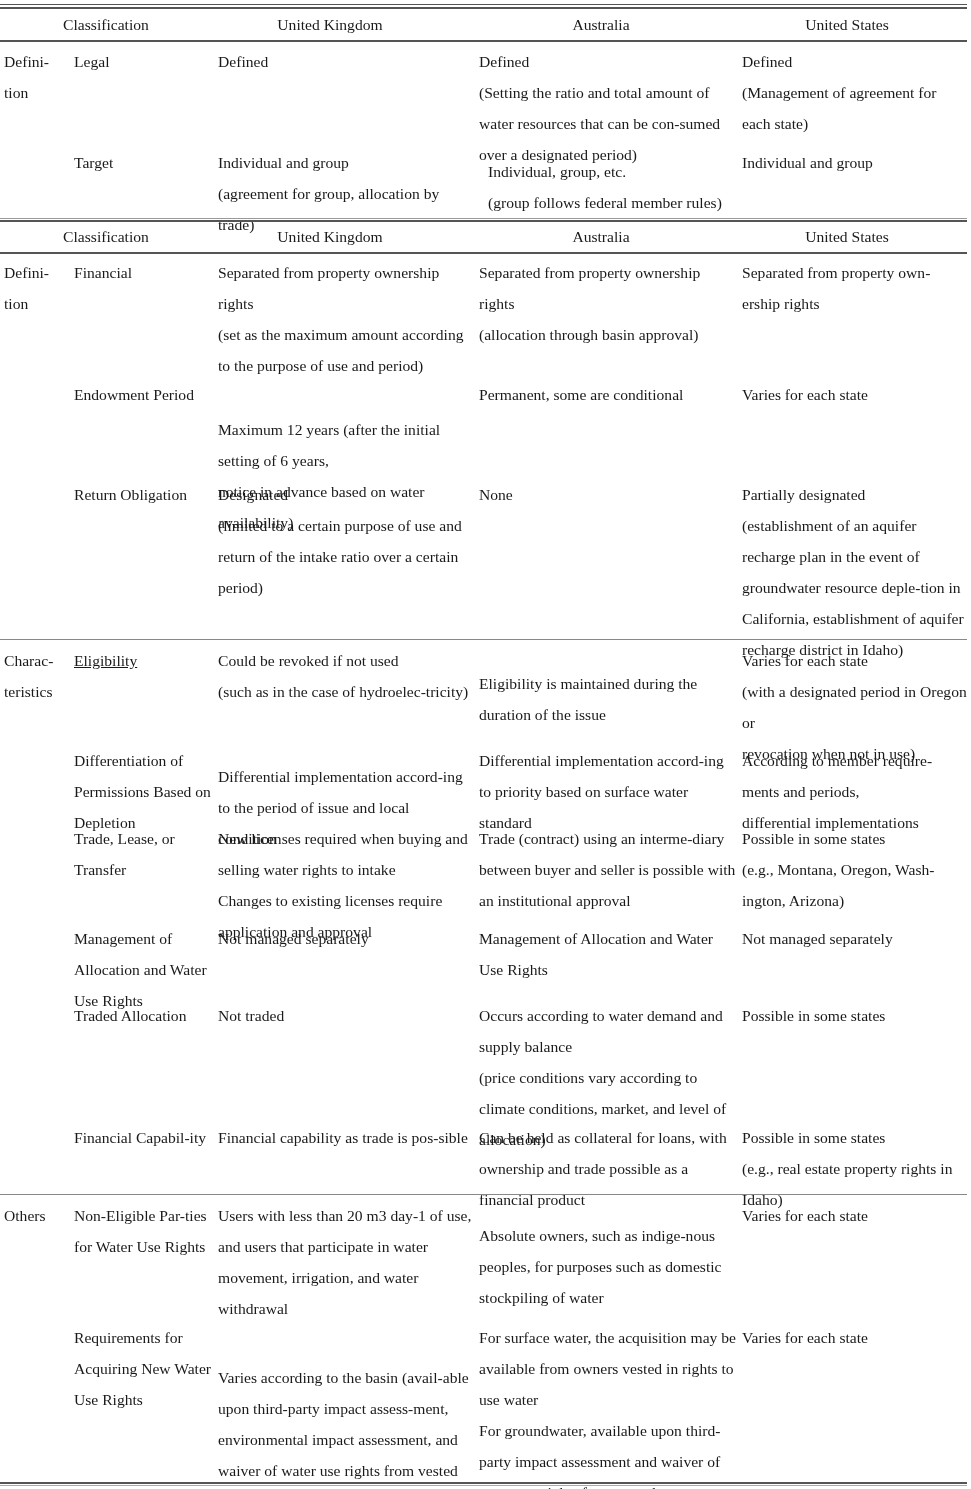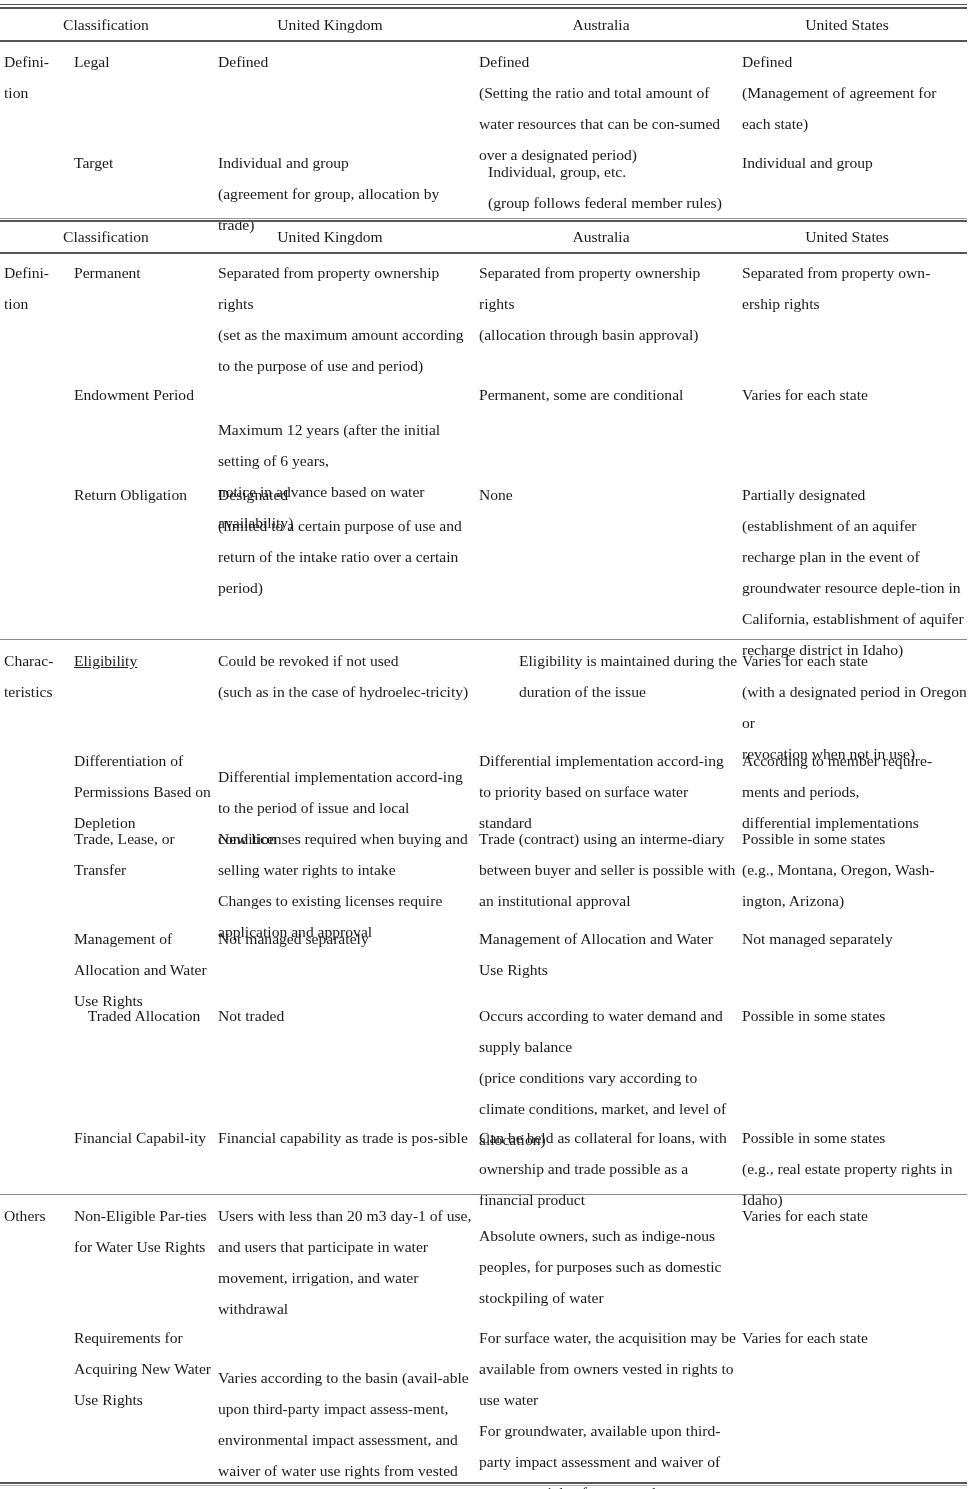--- a/index.html
+++ b/index.html
@@ -63,21 +63,21 @@
     <span style="left:218px;width:224px;">United Kingdom</span>
     <span style="left:479px;width:244px;">Australia</span>
     <span style="left:742px;width:210px;">United States</span>
   </div>
   <div class="rule" style="top:252px;height:2px;"></div>
 
   <div class="cell c-grp" style="top:257px;">Defini-
 tion</div>
 
   <div>
-    <div class="cell c-sub" style="top:257px;">Permanent</div>
+    <div class="cell c-sub" style="top:257px;">Financial</div>
     <div class="cell c-uk" style="top:257px;">Separated from property ownership rights
 (set as the maximum amount according to the purpose of use and period)</div>
     <div class="cell c-au" style="top:257px;">Separated from property ownership rights
 (allocation through basin approval)</div>
     <div class="cell c-us" style="top:257px;">Separated from property own-ership rights</div>
   </div>
   <div>
     <div class="cell c-sub" style="top:379px;white-space:nowrap;">Endowment Period</div>
     <div class="cell c-uk" style="top:382px;margin-top:32px;">Maximum 12 years (after the initial setting of 6 years,
 notice in advance based on water availability)</div>
@@ -95,21 +95,21 @@
 
   <div class="rule" style="top:639px;height:1px;background:#888;"></div>
 
   <div class="cell c-grp" style="top:645px;">Charac-
 teristics</div>
 
   <div>
     <div class="cell c-sub" style="top:645px;text-decoration:underline;">Eligibility</div>
     <div class="cell c-uk" style="top:645px;">Could be revoked if not used
 (such as in the case of hydroelec-tricity)</div>
-    <div class="cell c-au" style="top:645px;margin-left:40px;">Eligibility is maintained during the duration of the issue</div>
+    <div class="cell c-au" style="top:668px;">Eligibility is maintained during the duration of the issue</div>
     <div class="cell c-us" style="top:645px;">Varies for each state
 (with a designated period in Oregon or
 revocation when not in use)</div>
   </div>
   <div>
     <div class="cell c-sub" style="top:745px;">Differentiation of Permissions Based on Depletion</div>
     <div class="cell c-uk" style="top:745px;margin-top:16px;">Differential implementation accord-ing to the period of issue and local condition</div>
     <div class="cell c-au" style="top:745px;">Differential implementation accord-ing to priority based on surface water standard</div>
     <div class="cell c-us" style="top:745px;">According to member require-ments and periods,
 differential implementations</div>
@@ -122,21 +122,21 @@
     <div class="cell c-us" style="top:823px;">Possible in some states
 (e.g., Montana, Oregon, Wash-ington, Arizona)</div>
   </div>
   <div>
     <div class="cell c-sub" style="top:923px;">Management of Allocation and Water Use Rights</div>
     <div class="cell c-uk" style="top:923px;">Not managed separately</div>
     <div class="cell c-au" style="top:923px;">Management of Allocation and Water Use Rights</div>
     <div class="cell c-us" style="top:923px;">Not managed separately</div>
   </div>
   <div>
-    <div class="cell c-sub" style="top:1000px;white-space:nowrap;text-align:center;">Traded Allocation</div>
+    <div class="cell c-sub" style="top:1000px;white-space:nowrap;">Traded Allocation</div>
     <div class="cell c-uk" style="top:1000px;">Not traded</div>
     <div class="cell c-au" style="top:1000px;">Occurs according to water demand and supply balance
 (price conditions vary according to climate conditions, market, and level of allocation)</div>
     <div class="cell c-us" style="top:1000px;">Possible in some states</div>
   </div>
   <div>
     <div class="cell c-sub" style="top:1122px;">Financial Capabil-ity</div>
     <div class="cell c-uk" style="top:1122px;">Financial capability as trade is pos-sible</div>
     <div class="cell c-au" style="top:1122px;">Can be held as collateral for loans, with ownership and trade possible as a financial product</div>
     <div class="cell c-us" style="top:1122px;">Possible in some states

